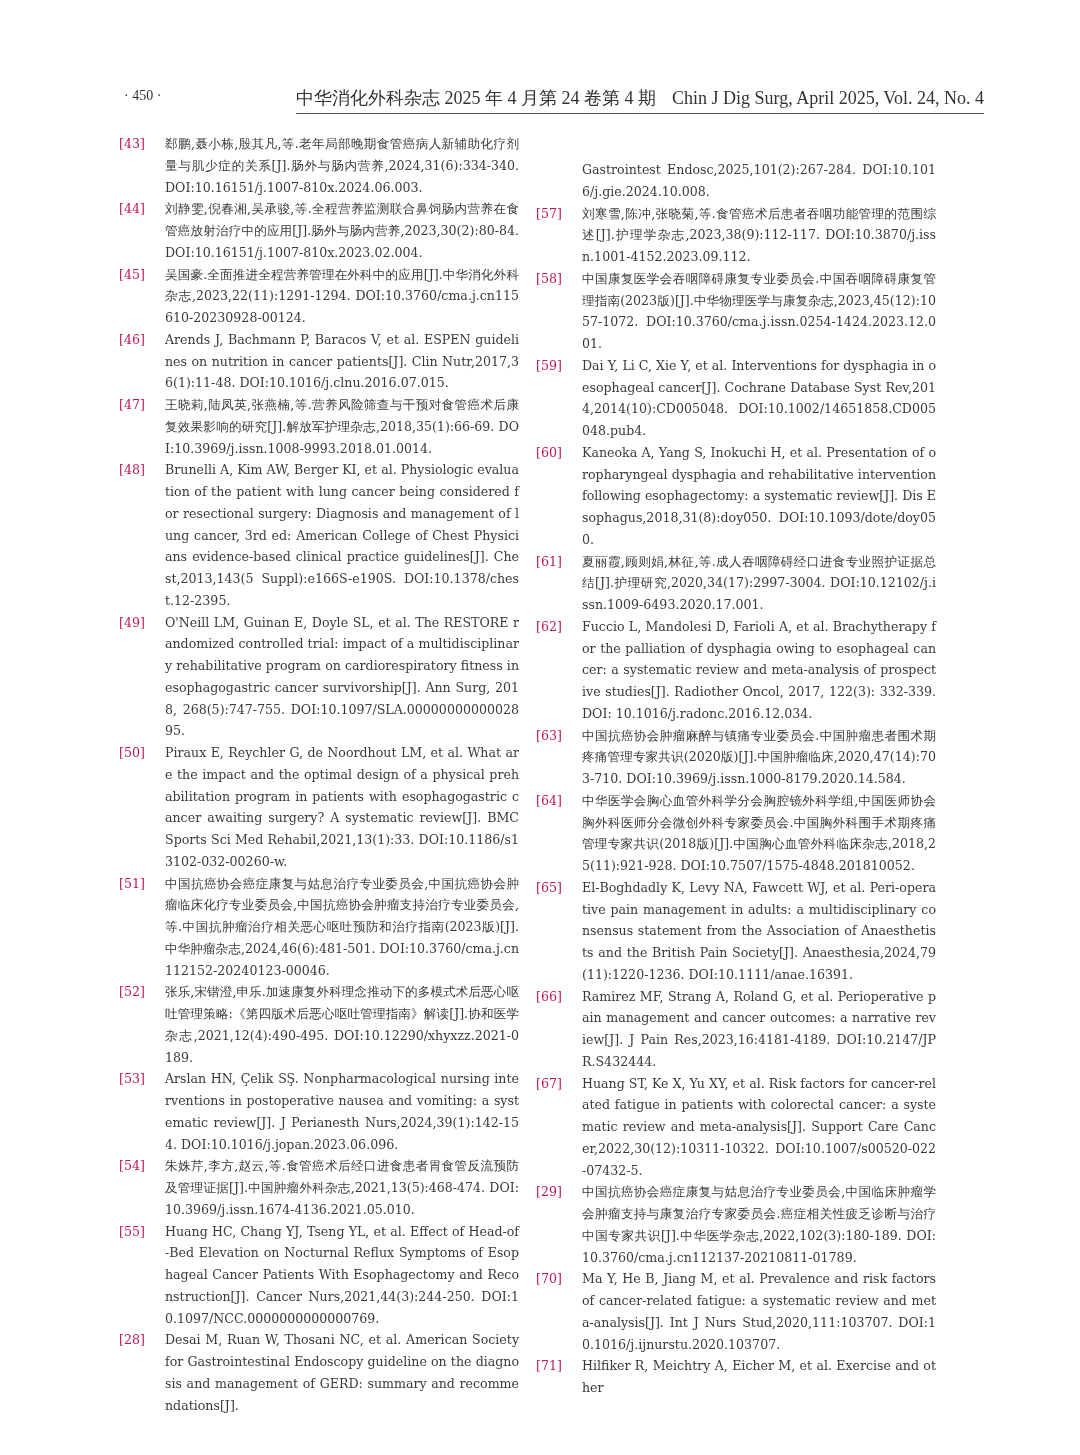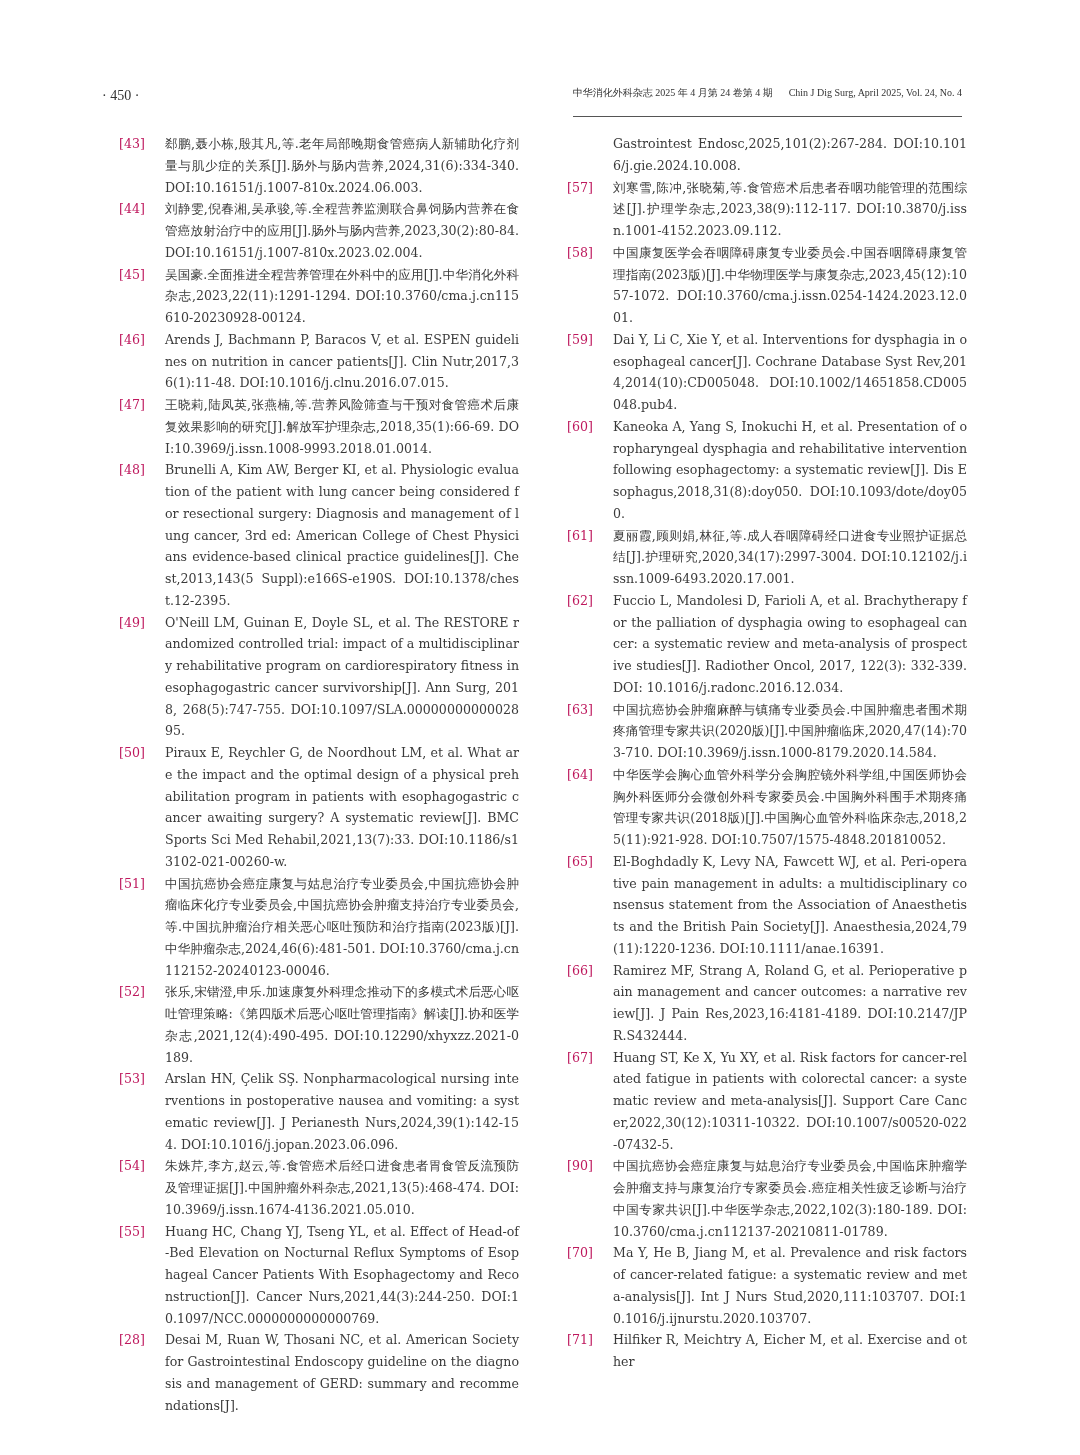--- a/index.html
+++ b/index.html
@@ -2,37 +2,37 @@
 <html><head>
 <meta charset="utf-8">
 <style>
   html, body { margin: 0; padding: 0; background: #ffffff; }
   body {
     width: 1080px; height: 1455px; position: relative; overflow: hidden;
     font-family: "DejaVu Serif", "Liberation Serif", serif;
     color: #3a3a3a;
   }
   .header {
-    position: absolute; left: 102px; top: 84px; width: 860px; height: 26px;
+    position: absolute; left: 124px; top: 84px; width: 860px; height: 26px;
   }
   .page-num {
     position: absolute; left: 0; top: 4px;
     font-family: "Liberation Serif", serif; font-size: 14px; color: #333;
   }
   .journal-line {
     position: absolute; right: 0; top: 2px;
-    font-family: "Liberation Serif", serif; font-size: 10px; color: #333;
-    border-bottom: 1px solid #555; padding-bottom: 16px; white-space: nowrap;
+    font-family: "Liberation Serif", serif; font-size: 18px; color: #333;
+    border-bottom: 1px solid #555; padding-bottom: 3px; white-space: nowrap;
   }
   .journal-line .en { margin-left: 16px; }
   .column {
     position: absolute; top: 133px; width: 400px;
   }
   .col-left { left: 119px; }
-  .col-right { left: 567px; }
+  .col-right { left: 536px; margin-top: 26px; }
   .ref {
     position: relative; padding-left: 46px;
     font-size: 12.6px; line-height: 21.75px;
     text-align: justify; word-break: break-all;
   }
   .ref .num {
     position: absolute; left: 0; top: 0; color: #be185d;
   }
   .ref .txt { display: block; }
 </style>
@@ -70,21 +70,21 @@
   <div class="ref">
       <span class="num">[48]</span>
       <span class="txt">Brunelli A, Kim AW, Berger KI, et al. Physiologic evaluation of the patient with lung cancer being considered for resectional surgery: Diagnosis and management of lung cancer, 3rd ed: American College of Chest Physicians evidence-based clinical practice guidelines[J]. Chest,2013,143(5 Suppl):e166S-e190S. DOI:10.1378/chest.12-2395.</span>
     </div>
   <div class="ref">
       <span class="num">[49]</span>
       <span class="txt">O'Neill LM, Guinan E, Doyle SL, et al. The RESTORE randomized controlled trial: impact of a multidisciplinary rehabilitative program on cardiorespiratory fitness in esophagogastric cancer survivorship[J]. Ann Surg, 2018, 268(5):747-755. DOI:10.1097/SLA.0000000000002895.</span>
     </div>
   <div class="ref">
       <span class="num">[50]</span>
-      <span class="txt">Piraux E, Reychler G, de Noordhout LM, et al. What are the impact and the optimal design of a physical prehabilitation program in patients with esophagogastric cancer awaiting surgery? A systematic review[J]. BMC Sports Sci Med Rehabil,2021,13(7):33. DOI:10.1186/s13102-021-00260-w.</span>
+      <span class="txt">Piraux E, Reychler G, de Noordhout LM, et al. What are the impact and the optimal design of a physical prehabilitation program in patients with esophagogastric cancer awaiting surgery? A systematic review[J]. BMC Sports Sci Med Rehabil,2021,13(1):33. DOI:10.1186/s13102-032-00260-w.</span>
     </div>
   <div class="ref">
       <span class="num">[51]</span>
       <span class="txt">中国抗癌协会癌症康复与姑息治疗专业委员会,中国抗癌协会肿瘤临床化疗专业委员会,中国抗癌协会肿瘤支持治疗专业委员会,等.中国抗肿瘤治疗相关恶心呕吐预防和治疗指南(2023版)[J].中华肿瘤杂志,2024,46(6):481-501. DOI:10.3760/cma.j.cn112152-20240123-00046.</span>
     </div>
   <div class="ref">
       <span class="num">[52]</span>
       <span class="txt">张乐,宋锴澄,申乐.加速康复外科理念推动下的多模式术后恶心呕吐管理策略:《第四版术后恶心呕吐管理指南》解读[J].协和医学杂志,2021,12(4):490-495. DOI:10.12290/xhyxzz.2021-0189.</span>
     </div>
   <div class="ref">
@@ -147,21 +147,21 @@
     </div>
   <div class="ref">
       <span class="num">[66]</span>
       <span class="txt">Ramirez MF, Strang A, Roland G, et al. Perioperative pain management and cancer outcomes: a narrative review[J]. J Pain Res,2023,16:4181-4189. DOI:10.2147/JPR.S432444.</span>
     </div>
   <div class="ref">
       <span class="num">[67]</span>
       <span class="txt">Huang ST, Ke X, Yu XY, et al. Risk factors for cancer-related fatigue in patients with colorectal cancer: a systematic review and meta-analysis[J]. Support Care Cancer,2022,30(12):10311-10322. DOI:10.1007/s00520-022-07432-5.</span>
     </div>
   <div class="ref">
-      <span class="num">[90]</span>
+      <span class="num">[29]</span>
       <span class="txt">中国抗癌协会癌症康复与姑息治疗专业委员会,中国临床肿瘤学会肿瘤支持与康复治疗专家委员会.癌症相关性疲乏诊断与治疗中国专家共识[J].中华医学杂志,2022,102(3):180-189. DOI:10.3760/cma.j.cn112137-20210811-01789.</span>
     </div>
   <div class="ref">
       <span class="num">[70]</span>
       <span class="txt">Ma Y, He B, Jiang M, et al. Prevalence and risk factors of cancer-related fatigue: a systematic review and meta-analysis[J]. Int J Nurs Stud,2020,111:103707. DOI:10.1016/j.ijnurstu.2020.103707.</span>
     </div>
   <div class="ref">
       <span class="num">[71]</span>
       <span class="txt">Hilfiker R, Meichtry A, Eicher M, et al. Exercise and other</span>
     </div>

